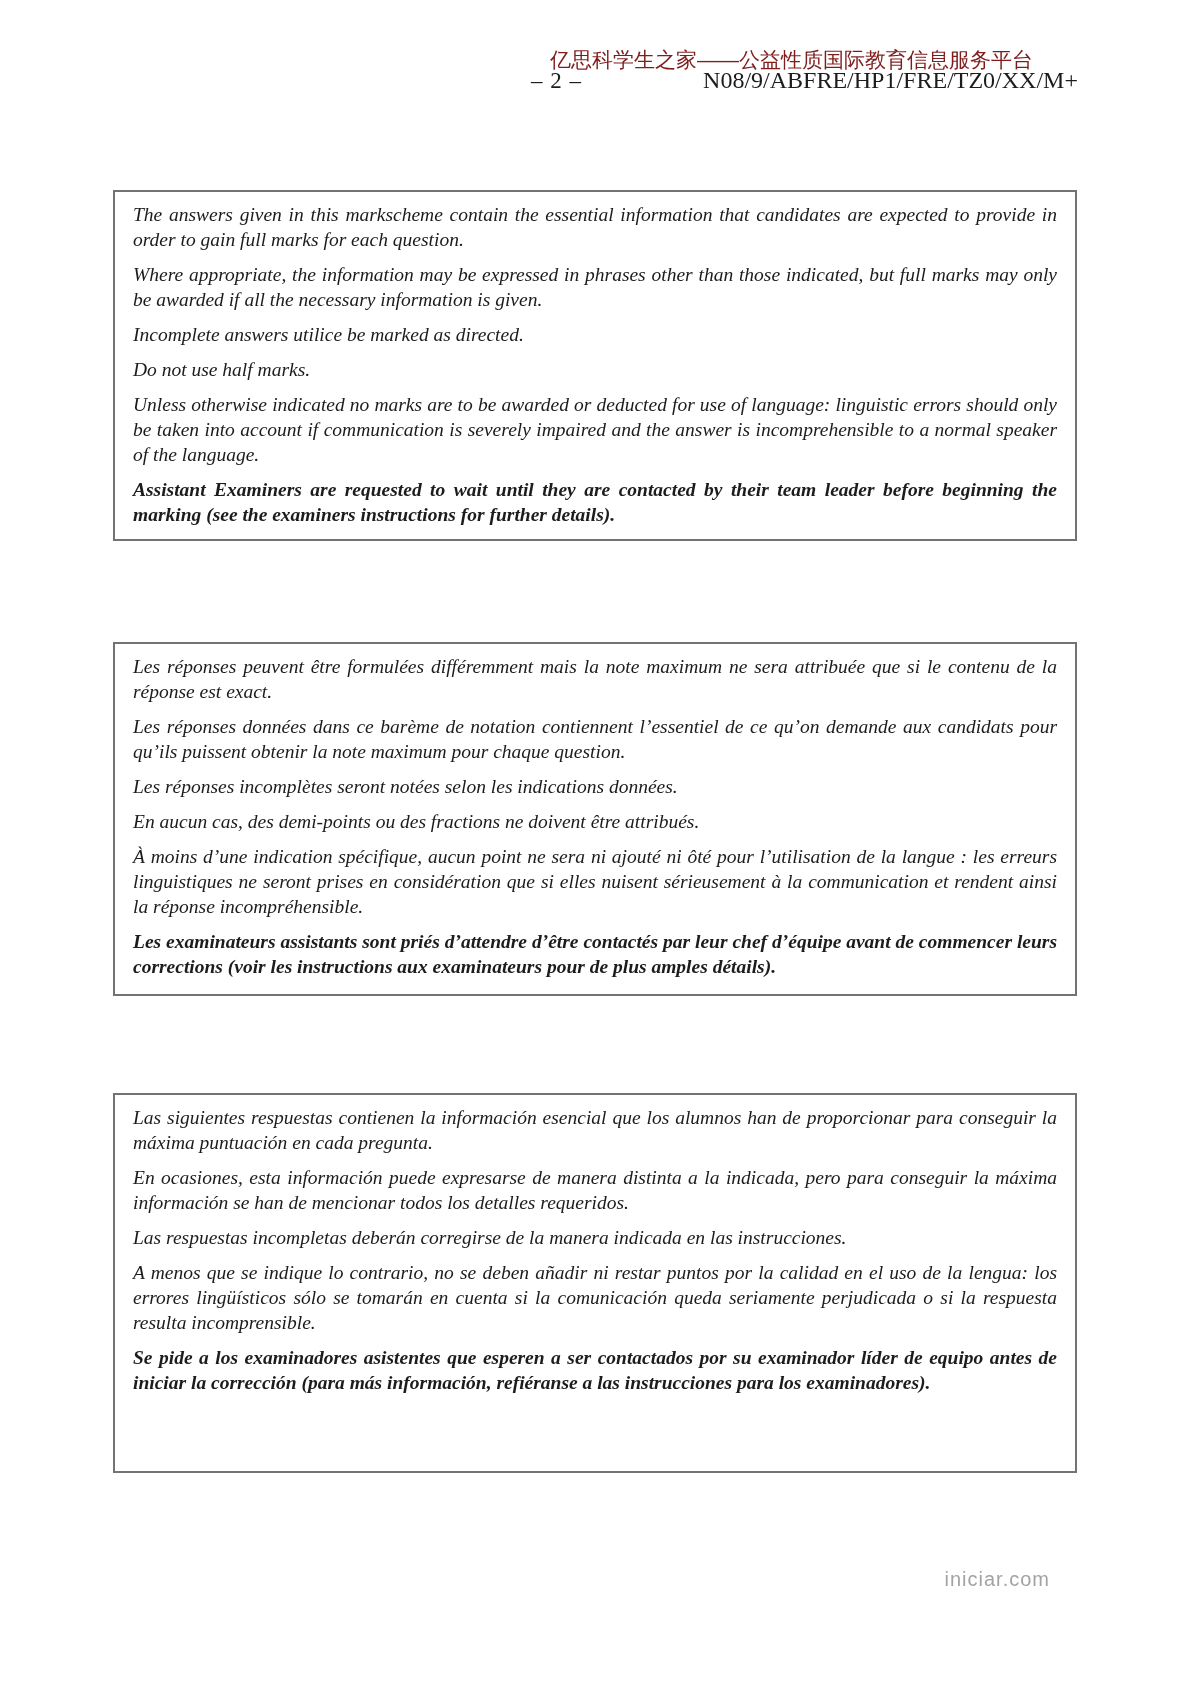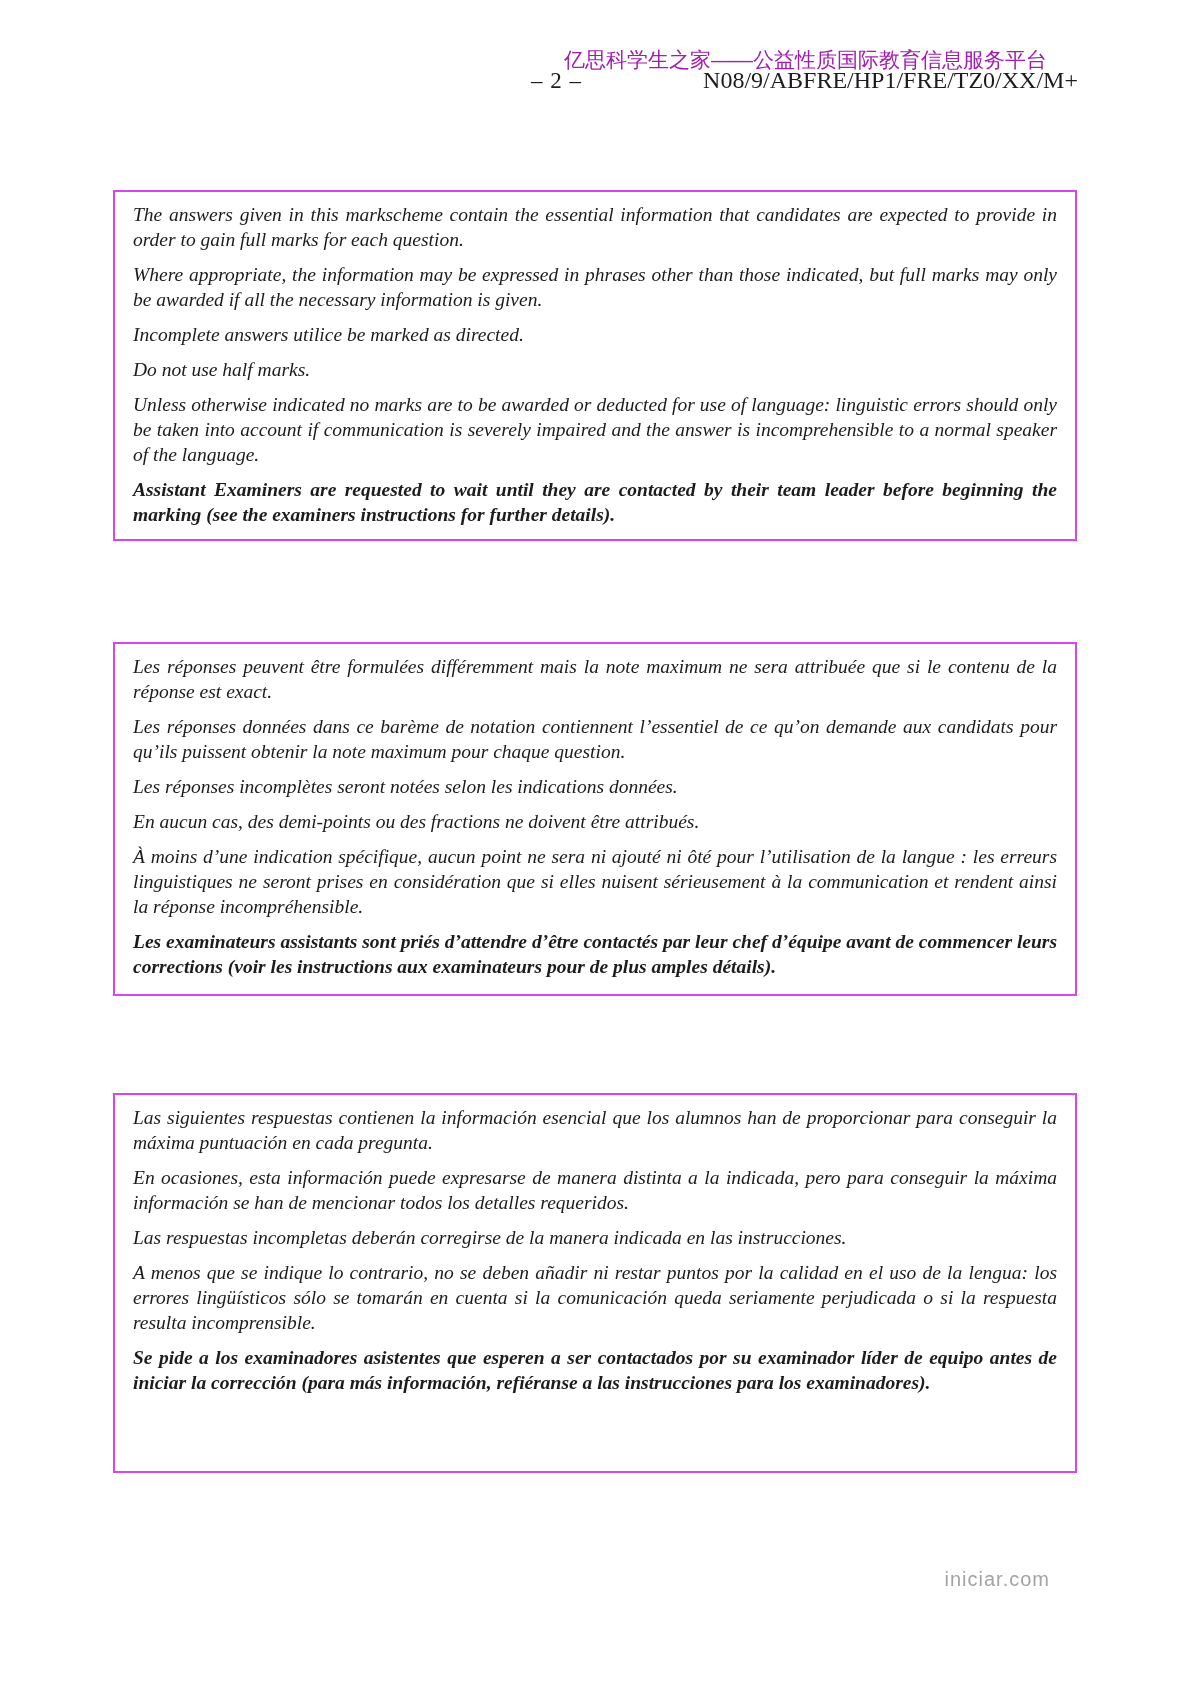--- a/index.html
+++ b/index.html
@@ -11,24 +11,24 @@
     position: relative;
     width: 1191px;
     height: 1685px;
     font-family: "Liberation Serif", serif;
     color: #1c1c1c;
     overflow: hidden;
   }
   .watermark-top {
     position: absolute;
     top: 46px;
-    right: 144px;
+    right: 158px;
     font-family: "Liberation Sans", sans-serif;
     font-size: 21px;
-    color: #a21caf;
+    color: #7f1d1d;
     white-space: nowrap;
   }
   .page-number {
     position: absolute;
     top: 68px;
     left: 531px;
     font-size: 23px;
     letter-spacing: 1px;
     white-space: nowrap;
   }
@@ -37,21 +37,21 @@
     top: 67px;
     right: 113px;
     font-size: 24px;
     white-space: nowrap;
   }
   .notes-box {
     position: absolute;
     left: 113px;
     width: 964px;
     box-sizing: border-box;
-    border: 2px solid #d946ef;
+    border: 2px solid #737373;
     padding: 10px 18px 12px 18px;
     background: #ffffff;
   }
   .box-english { top: 190px; min-height: 320px; }
   .box-french  { top: 642px; min-height: 354px; }
   .box-spanish { top: 1093px; min-height: 380px; }
   .notes-box p {
     margin: 0 0 10px 0;
     font-style: italic;
     font-size: 19.5px;

